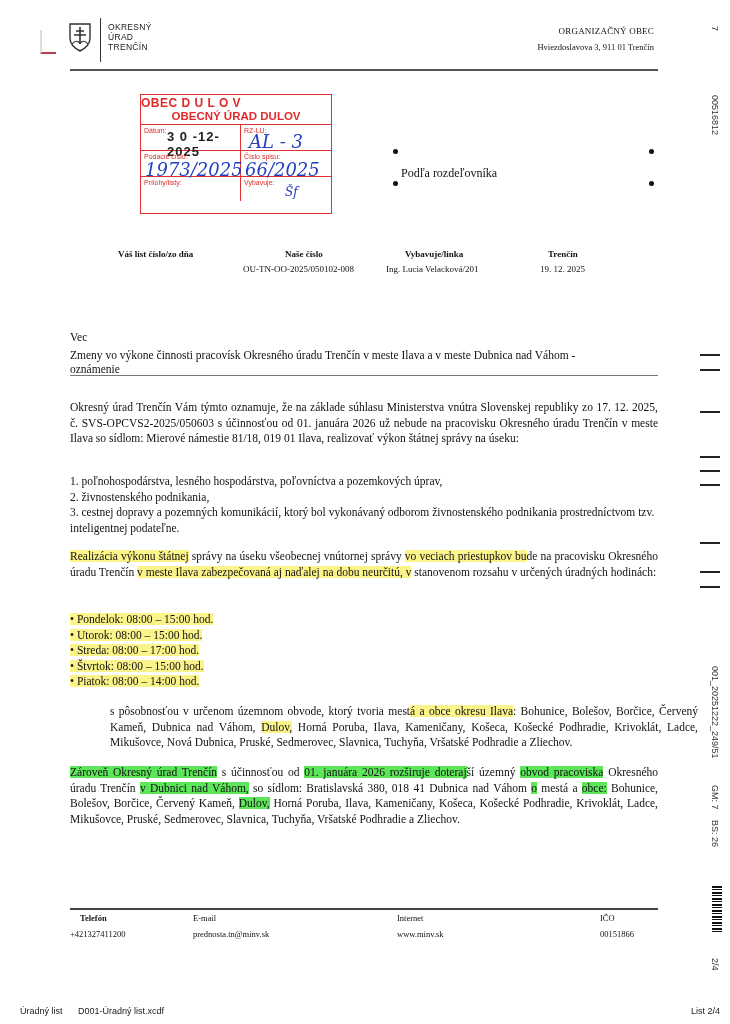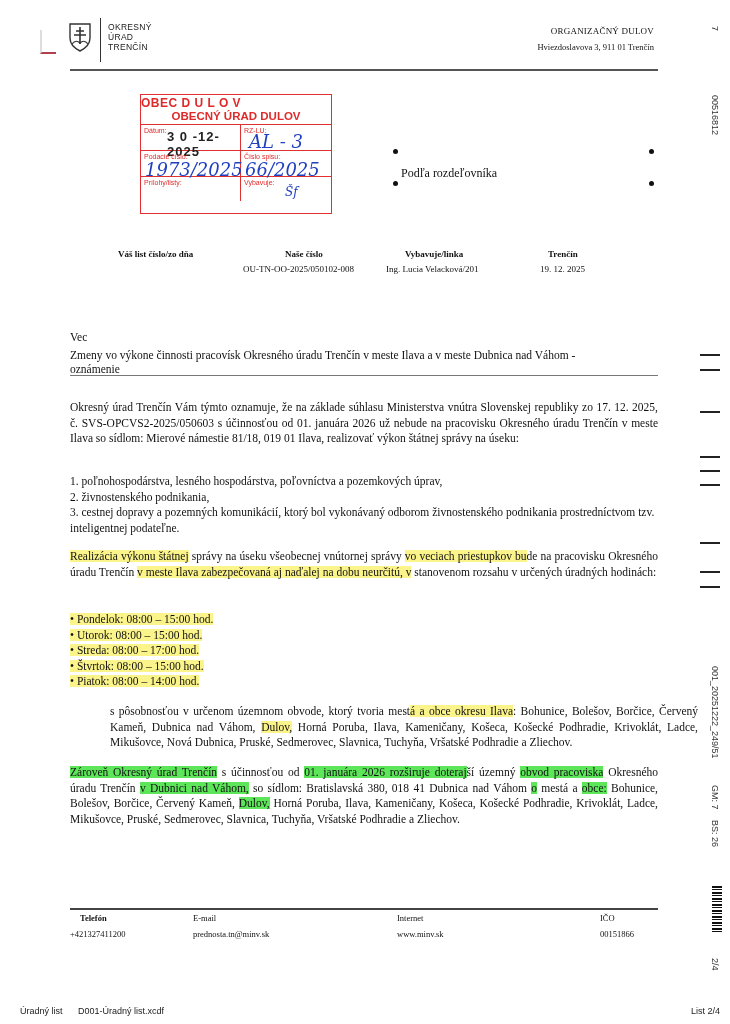--- a/index.html
+++ b/index.html
@@ -60,21 +60,21 @@
   <path d="M2 2 H22 V16 C22 23 16 27 12 29 C8 27 2 23 2 16 Z" fill="none" stroke="#333" stroke-width="1.4"></path>
   <path d="M12 5 V22 M8 9 H16 M6 13 H18" stroke="#333" stroke-width="1.6"></path>
   <path d="M4 22 C7 18 10 19 12 21 C14 19 17 18 20 22" fill="none" stroke="#333" stroke-width="1.2"></path>
 </svg>
 <div class="abs logo-divider"></div>
 <div class="abs logo-text">
   <div>OKRESNÝ</div>
   <div>ÚRAD</div>
   <div>TRENČÍN</div>
 </div>
-<div class="abs dept">ORGANIZAČNÝ DULOV</div>
+<div class="abs dept">ORGANIZAČNÝ OBEC</div>
 <div class="abs addr">Hviezdoslavova 3, 911 01 Trenčín</div>
 <div class="abs header-rule"></div>
 
 <div class="abs stamp">
   <div class="stamp-title">OBEC D U L O V</div>
   <div class="stamp-title2">OBECNÝ ÚRAD DULOV</div>
   <div class="stamp-grid">
     <div class="stamp-cell left">
       <span class="stamp-label">Dátum:</span>
       <span class="stamp-date">3 0 -12- 2025</span>

